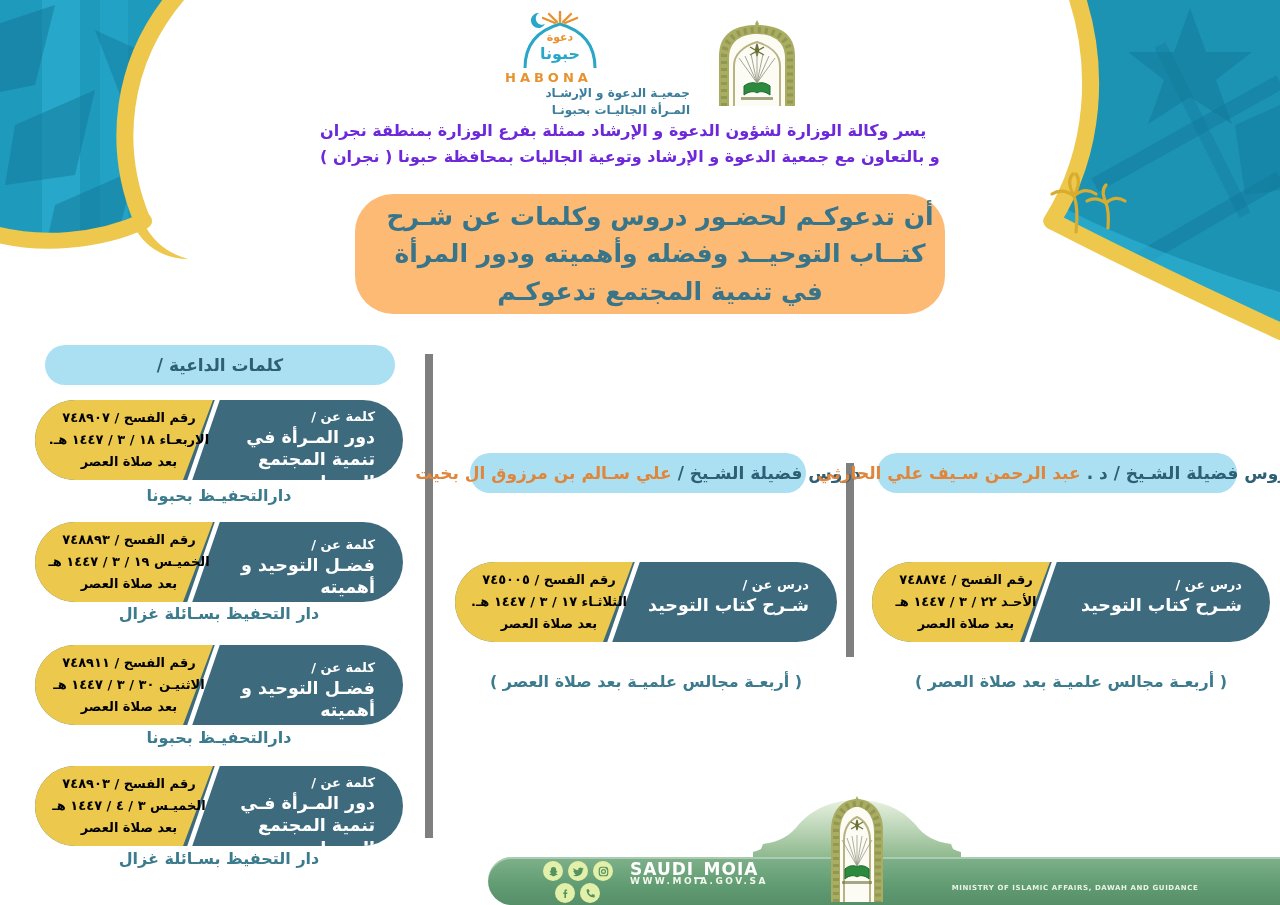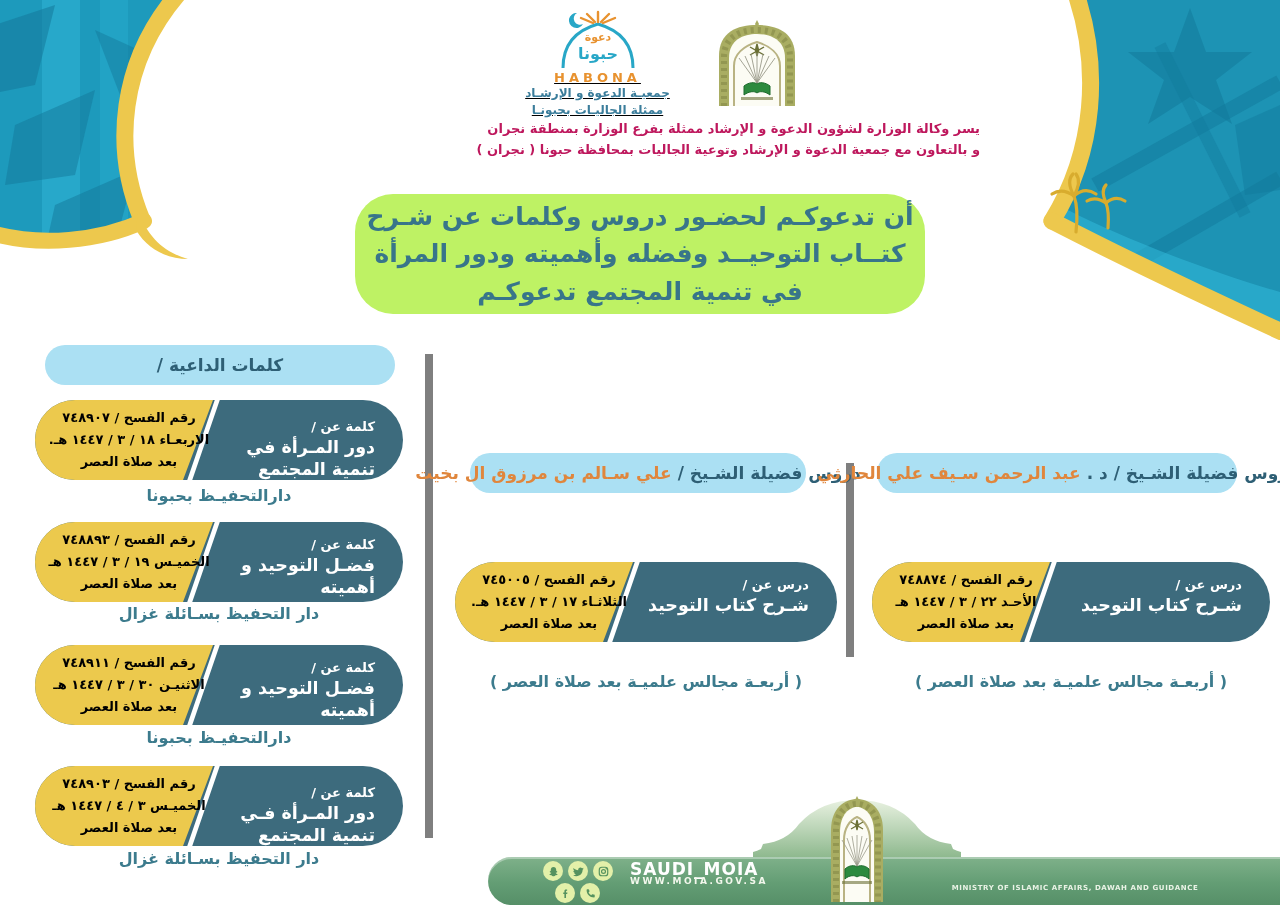--- a/index.html
+++ b/index.html
@@ -1,40 +1,40 @@
 <!DOCTYPE html>
 <html lang="ar"><head>
 <meta charset="utf-8">
 <style>
   html,body{margin:0;padding:0;background:#e9e9e9;}
   #canvas{position:relative;width:1280px;height:905px;background:#ffffff;overflow:hidden;
           font-family:"DejaVu Sans",sans-serif;margin:0 auto;}
   .abs{position:absolute;}
   
-  .habona{left:505px;top:10px;width:185px;text-align:center;text-decoration:underline;}
+  .habona{left:505px;top:10px;width:185px;}
   .habona-en{color:#e8922f;font-weight:bold;font-size:13px;letter-spacing:4px;margin-top:-2px;}
   .habona-sub{color:#3b7d9b;font-weight:bold;font-size:12px;line-height:1.45;direction:rtl;}
-  .intro{left:320px;top:118px;width:660px;text-align:right;direction:rtl;
-         color:#be185d;font-weight:bold;font-size:13px;line-height:1.65;}
-  .banner{left:355px;top:194px;width:570px;height:120px;background:#bef264;border-radius:38px;
+  .intro{left:320px;top:118px;width:660px;text-align:left;direction:rtl;
+         color:#6d28d9;font-weight:bold;font-size:16px;line-height:1.65;}
+  .banner{left:355px;top:194px;width:570px;height:120px;background:#fdba74;border-radius:38px;
           display:flex;flex-direction:column;justify-content:center;text-align:center;direction:rtl;
-          color:#38758a;font-weight:bold;font-size:25px;line-height:1.5;}
+          color:#38758a;font-weight:bold;font-size:25px;line-height:1.5;padding-left:20px;}
   
   .colhead{height:40px;border-radius:20px;background:#abe0f3;display:flex;align-items:center;
            justify-content:center;direction:rtl;font-weight:bold;font-size:17px;color:#2e5f75;
            white-space:nowrap;}
   .colhead .name{color:#e0863c;margin-right:6px;}
   
   .card-pill{position:relative;height:80px;border-radius:40px;background:#3d6b7d;overflow:hidden;}
   .seg-yellow{position:absolute;top:0;bottom:0;left:0;width:178px;background:#ecc94d;
               clip-path:polygon(0 0,100% 0,calc(100% - 30px) 100%,0 100%);}
   .seg-stripe{position:absolute;top:-6px;bottom:-6px;left:166px;width:5px;background:#ffffff;
               transform:skewX(-19deg);}
   .pill-main{position:absolute;top:0;right:0;bottom:0;left:185px;direction:rtl;color:#ffffff;
-             padding:19px 28px 0 6px;}
+             padding:9px 28px 0 6px;}
   .pill-kind{font-size:13px;font-weight:bold;}
   .pill-title{font-size:17.5px;font-weight:bold;line-height:1.28;margin-top:2px;}
   .pill-side{position:absolute;top:0;left:0;width:172px;height:100%;direction:rtl;color:#000000;
              display:flex;flex-direction:column;justify-content:center;text-align:center;
              font-weight:bold;font-size:13px;line-height:1.7;padding-left:8px;}
   .loc{position:absolute;text-align:center;color:#3c7b8d;font-weight:bold;font-size:16px;direction:rtl;}
   .loc-big{font-size:17px;}
   .divider{position:absolute;width:8px;background:#7f7f7f;}
   
   .footer-bar{left:488px;top:857px;width:792px;height:48px;border-radius:26px 0 0 26px;
@@ -114,21 +114,21 @@
           <path d="M52,12 L44,4"></path>
           <path d="M58,12 L66,4"></path>
         <path d="M50,13 L38,8"></path>
           <path d="M60,13 L72,8"></path>
       </g>
       <text x="55" y="31" text-anchor="middle" font-size="11" font-weight="bold" fill="#e8922f" direction="rtl">دعوة</text>
       <text x="55" y="49" text-anchor="middle" font-size="16" font-weight="bold" fill="#28a7c7" direction="rtl">حبونا</text>
     </svg>
     <div class="habona-en">HABONA</div>
     <div class="habona-sub">جمعيـة الدعوة و الإرشـاد</div>
-    <div class="habona-sub">ممثلة الجاليـات بحبونـا</div>
+    <div class="habona-sub">المـرأة الجاليـات بحبونـا</div>
   </div>
 
   <svg class="abs" style="left:714px;top:20px" width="86" height="86" viewBox="0 0 86 86">
     <path d="M43,0 L45,4 L43,8 L41,4 Z" fill="#a9ad62"></path>
     <path d="M5,86 L5,36 C5,12 23,5 43,5 C63,5 81,12 81,36 L81,86 Z" fill="#a9ad62"></path>
     <path d="M10,86 L10,37 C10,17 26,10 43,10 C60,10 76,17 76,37 L76,86" fill="none" stroke="#7d8140" stroke-width="6" stroke-dasharray="3 4" opacity="0.5"></path>
     <path d="M15,86 L15,38 C15,20 29,14 43,14 C57,14 71,20 71,38 L71,86 Z" fill="#fcfcf4"></path>
     <path d="M20,86 L20,46 C20,34 30,26 43,22 C56,26 66,34 66,46 L66,86" fill="none" stroke="#b9b383" stroke-width="2"></path>
     <g stroke="#6b7036" stroke-width="1.4" fill="#6b7036">
       <path d="M43,24 l1.5,6 l-1.5,6 l-1.5,-6 Z"></path>

